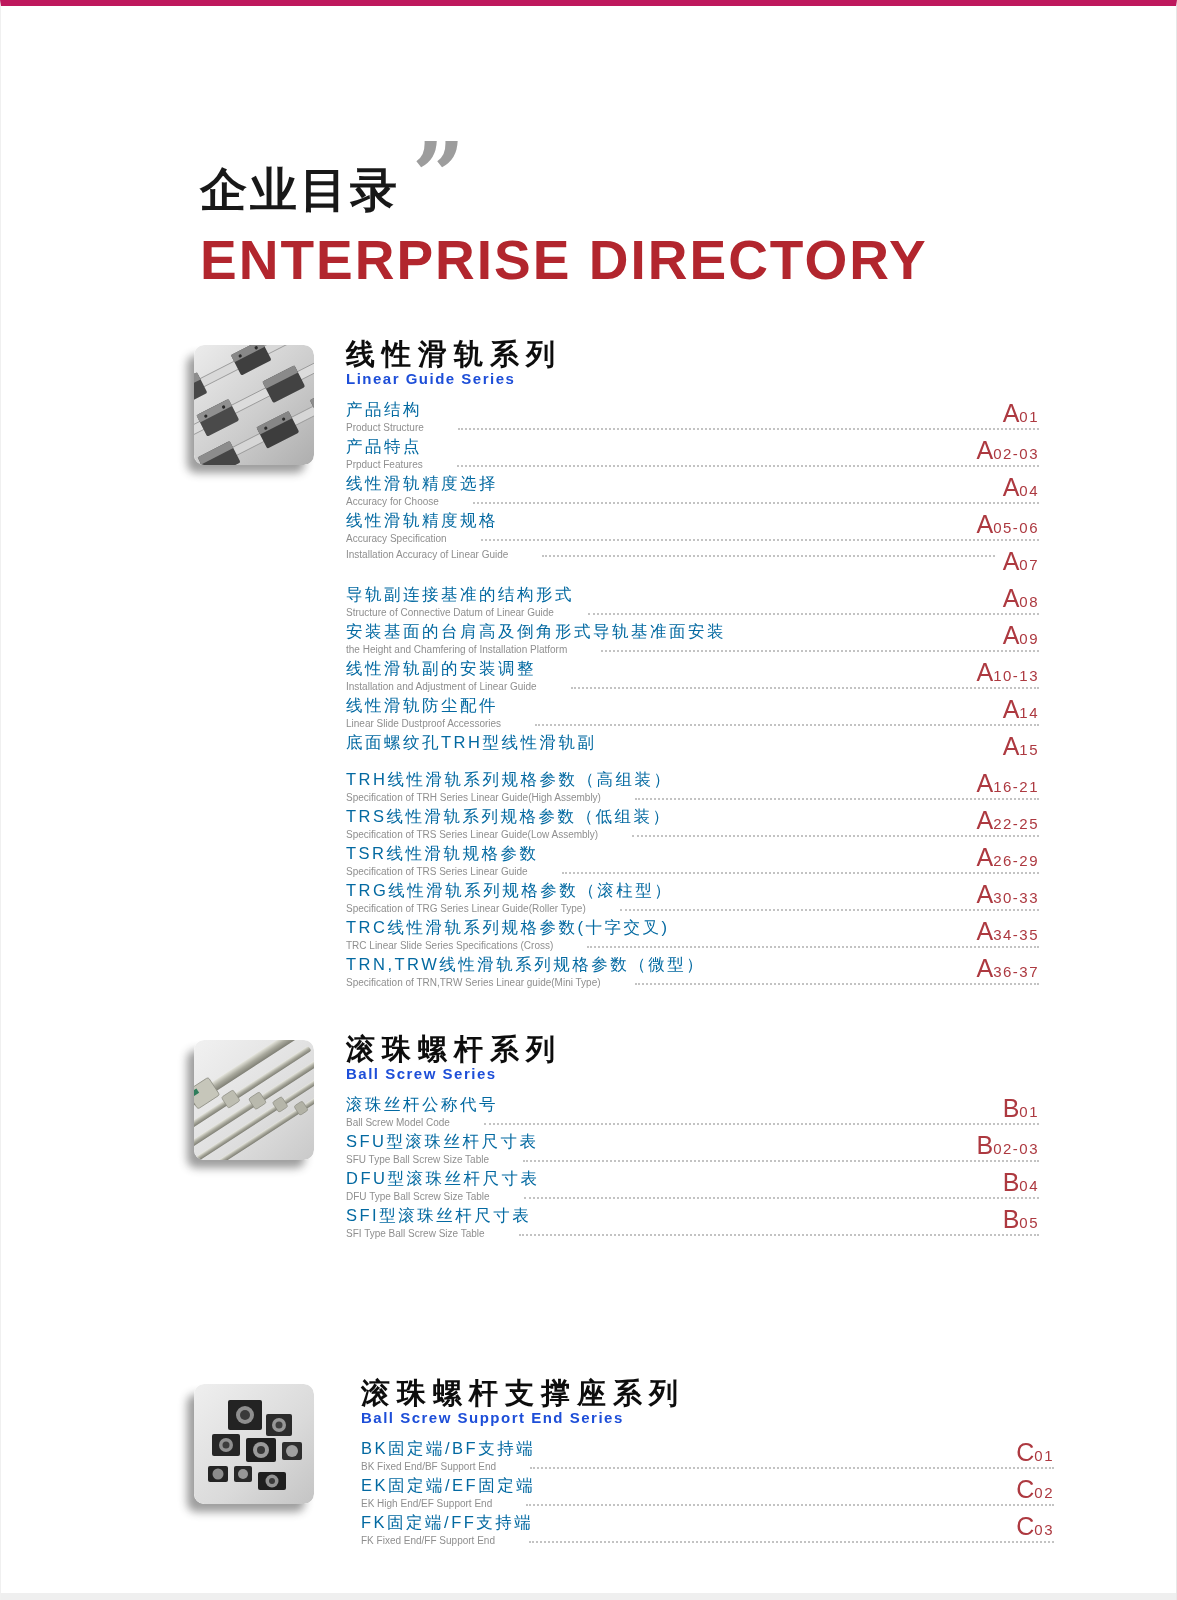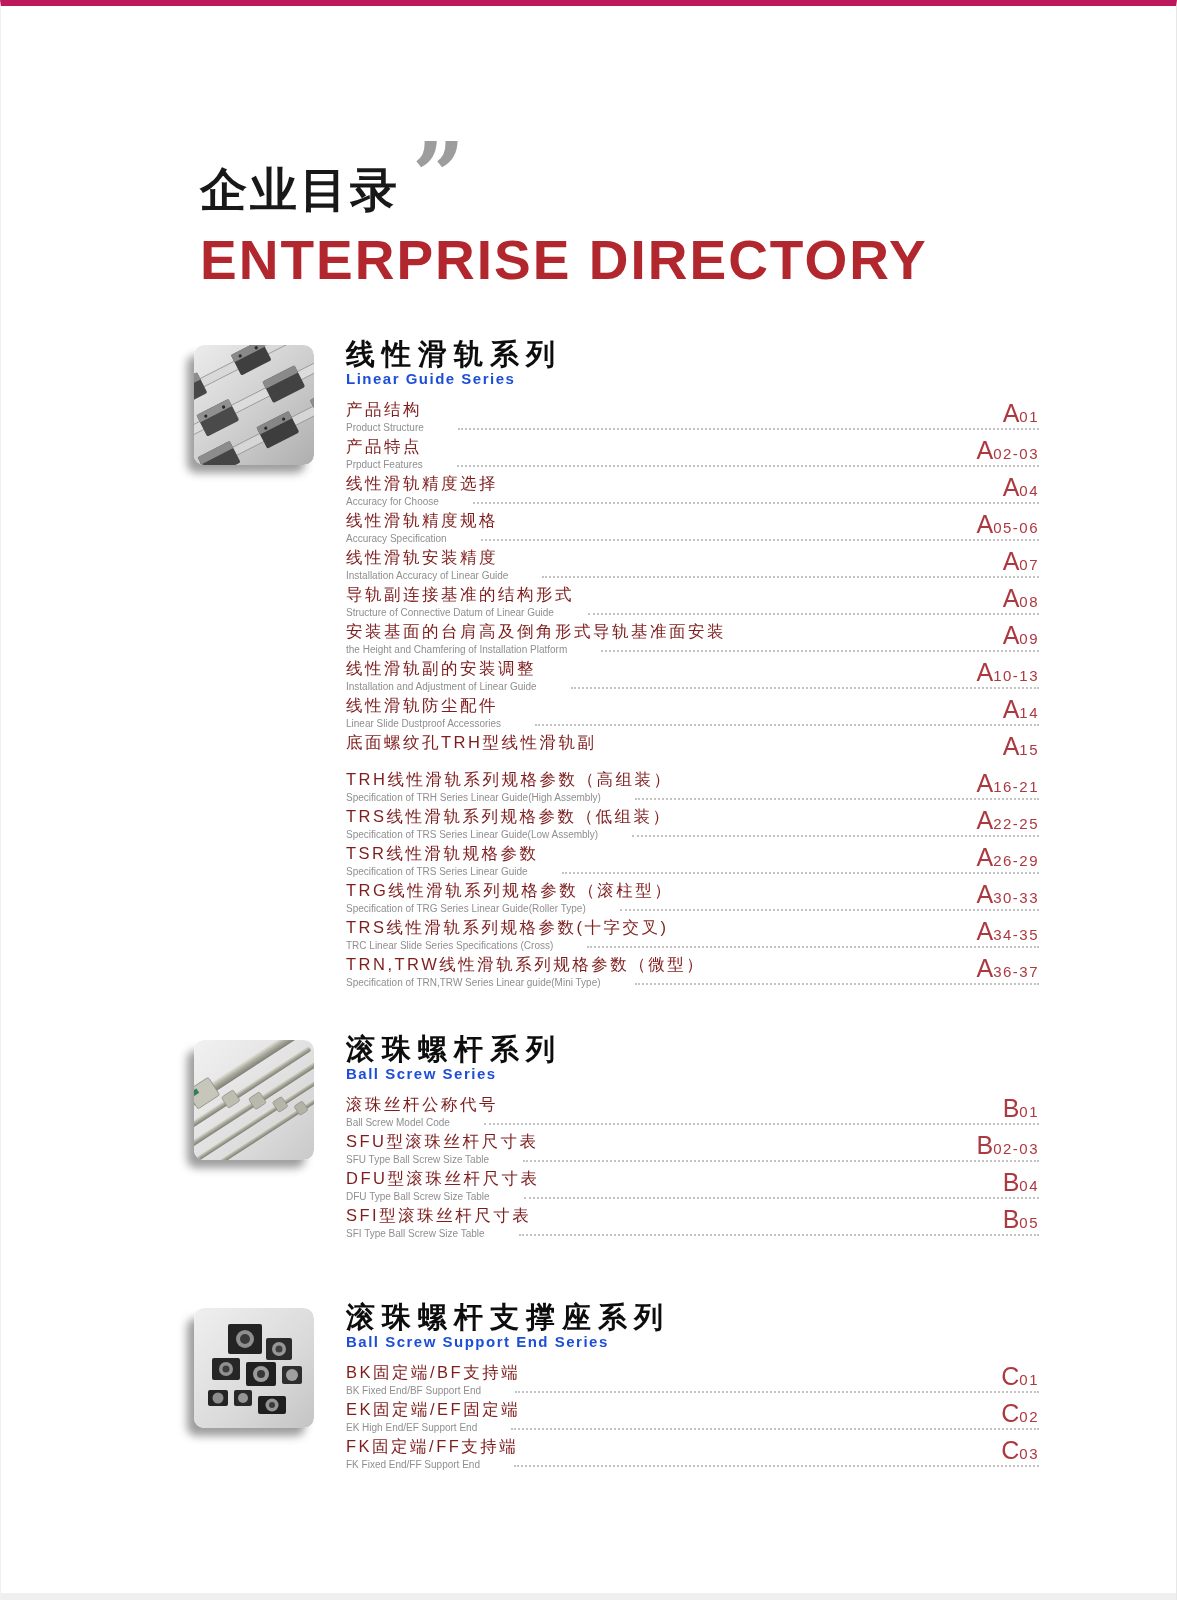--- a/index.html
+++ b/index.html
@@ -16,33 +16,33 @@
   
   .header { position:absolute; left:199px; top:152px; }
   .zh-row { display:flex; align-items:flex-start; height:64px; }
   .title-zh { font-size:47px; font-weight:600; color:#181818; letter-spacing:3px; margin:0; line-height:64px; }
   .quote { font-family:"DejaVu Serif", serif; font-weight:700; font-size:92px; color:#9d9d9d;
            line-height:64px; margin-left:12px; margin-top:-14px; }
   .title-en { font-size:55px; font-weight:700; color:#b2262e; letter-spacing:2px; margin:8px 0 0 0; line-height:60px; white-space:nowrap;text-align:center; }
 
   
   .section { position:absolute; left:193px; width:845px; }
-  #sec1 { top:333px; } #sec2 { top:1028px; } #sec3 { top:1296px; }
+  #sec1 { top:333px; } #sec2 { top:1028px; } #sec3 { top:1372px;padding-left:15px; }
 
   .thumb { position:absolute; left:0; top:6px; width:120px; height:120px; border-radius:10px;
            box-shadow:-8px 9px 9px -1px rgba(40,40,40,.45); overflow:hidden; }
   .thumb svg { display:block; }
 
   .sec-body { margin-left:152px; }
   .sec-title-zh { font-size:29px; font-weight:700; color:#0d0d0d; letter-spacing:7px; line-height:30px; white-space:nowrap; }
   .sec-title-en { font-size:15px; font-weight:700; color:#1d4ed8; letter-spacing:1.5px; margin-top:1px; white-space:nowrap; }
   .entries { margin-top:11px; }
 
   .entry { position:relative; height:37px; box-sizing:border-box; padding-top:1px; cursor:pointer; }
-  .entry .zh { font-size:16.5px; color:#7f1d1d; letter-spacing:2.5px; line-height:21px; white-space:nowrap; }
+  .entry .zh { font-size:16.5px; color:#0369a1; letter-spacing:2.5px; line-height:21px; white-space:nowrap; }
   .en-line { display:flex; align-items:flex-end; height:13px;gap:20px; }
   .entry .en { font-size:10px; color:#8f8f8f; line-height:11px; white-space:nowrap; }
   .dots { flex:1; margin-left:14px; margin-bottom:3px; border-bottom:2px dotted #c3c3c3; min-width:30px; }
   .code { position:absolute; right:0; top:2px; display:flex; align-items:baseline; color:#ad3940; background:#fff; padding-left:6px; }
   .code-letter { font-size:25px; line-height:27px; }
   .code-num { font-size:15px; letter-spacing:1.5px; }
 </style>
 </head>
 <body>
 
@@ -146,21 +146,20 @@
       <span class="en">Accuracy Specification</span>
       <span class="dots"></span>
     </div>
     <div class="code">
       <span class="code-letter">A</span>
               <span class="code-num">05-06</span>
     </div>
   </div>
 
   <div class="entry">
-    <div class="zh">线性滑轨安装精度</div>
     <div class="en-line">
       <span class="en">Installation Accuracy of Linear Guide</span>
       <span class="dots"></span>
     </div>
     <div class="code">
       <span class="code-letter">A</span>
               <span class="code-num">07</span>
     </div>
   </div>
 
@@ -262,21 +261,21 @@
       <span class="en">Specification of TRG Series Linear Guide(Roller Type)</span>
       <span class="dots"></span>
     </div>
     <div class="code">
       <span class="code-letter">A</span>
               <span class="code-num">30-33</span>
     </div>
   </div>
 
   <div class="entry">
-    <div class="zh">TRS线性滑轨系列规格参数(十字交叉)</div>
+    <div class="zh">TRC线性滑轨系列规格参数(十字交叉)</div>
     <div class="en-line">
       <span class="en">TRC Linear Slide Series Specifications (Cross)</span>
       <span class="dots"></span>
     </div>
     <div class="code">
       <span class="code-letter">A</span>
               <span class="code-num">34-35</span>
     </div>
   </div>
 

